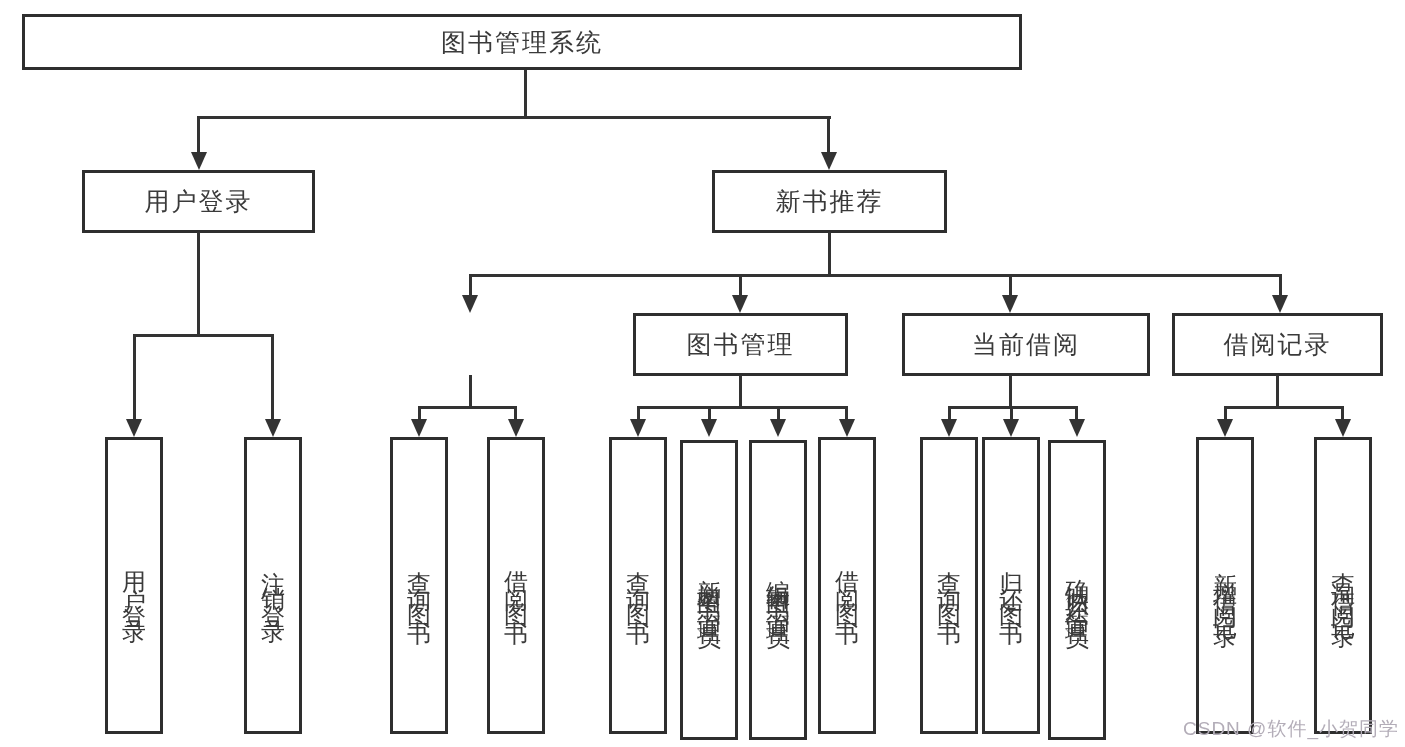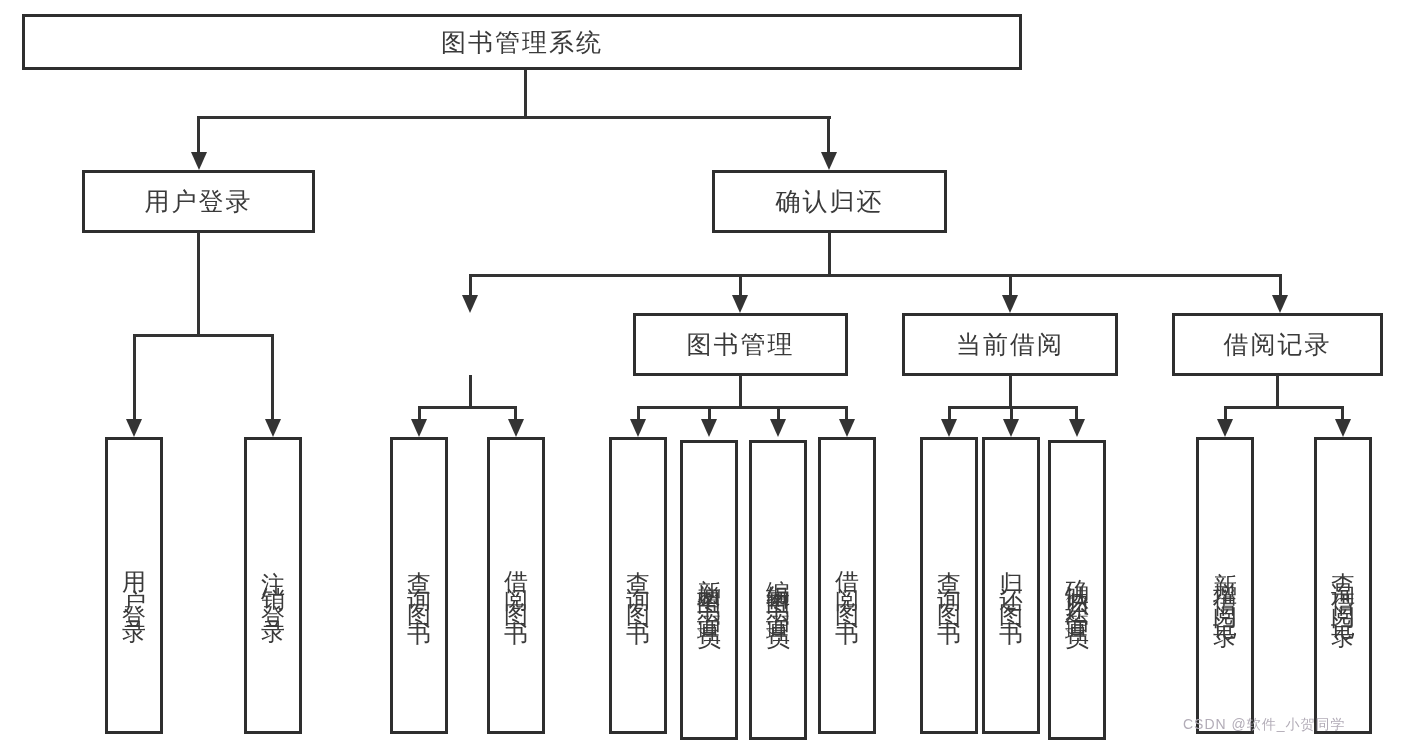--- a/index.html
+++ b/index.html
@@ -42,21 +42,21 @@
   .vl{position:absolute;width:3px;background:var(--line);}
   .arr{
     position:absolute;width:0;height:0;
     border-left:8px solid transparent;
     border-right:8px solid transparent;
     border-top:18px solid var(--line);
   }
   .watermark{
     position:absolute;
     left:1183px;top:716px;
-    font-size:14px;
+    font-size:19px;
     color:var(--watermark);
     letter-spacing:1px;
     z-index:5;
     white-space:nowrap;
   }
 </style>
 </head>
 <body>
 
 <div class="stage">
@@ -64,21 +64,21 @@
   <div class="box hbox" style="left:22px;top:14px;width:1000px;height:56px;">图书管理系统</div>
 
   <div class="vl" style="left:524px;top:70px;height:48px;"></div>
   <div class="hl" style="left:197px;top:116px;width:634px;"></div>
   <div class="vl" style="left:197px;top:116px;height:38px;"></div>
   <div class="arr" style="left:191px;top:152px;"></div>
   <div class="vl" style="left:827px;top:116px;height:38px;"></div>
   <div class="arr" style="left:821px;top:152px;"></div>
 
   <div class="box hbox" style="left:82px;top:170px;width:233px;height:63px;">用户登录</div>
-  <div class="box hbox" style="left:712px;top:170px;width:235px;height:63px;">确认归还</div>
+  <div class="box hbox" style="left:712px;top:170px;width:235px;height:63px;">新书推荐</div>
 
   <div class="vl" style="left:197px;top:232px;height:104px;"></div>
   <div class="hl" style="left:133px;top:334px;width:141px;"></div>
   <div class="vl" style="left:133px;top:334px;height:88px;"></div>
   <div class="arr" style="left:126px;top:419px;"></div>
   <div class="vl" style="left:271px;top:334px;height:88px;"></div>
   <div class="arr" style="left:265px;top:419px;"></div>
 
   <div class="box vbox sp4" style="left:105px;top:437px;width:58px;height:297px;">用户登录</div>
   <div class="box vbox sp4" style="left:244px;top:437px;width:58px;height:297px;">注销登录</div>
@@ -88,21 +88,21 @@
   <div class="vl" style="left:469px;top:274px;height:28px;"></div>
   <div class="arr" style="left:462px;top:295px;"></div>
   <div class="vl" style="left:739px;top:274px;height:28px;"></div>
   <div class="arr" style="left:732px;top:295px;"></div>
   <div class="vl" style="left:1009px;top:274px;height:28px;"></div>
   <div class="arr" style="left:1002px;top:295px;"></div>
   <div class="vl" style="left:1279px;top:274px;height:28px;"></div>
   <div class="arr" style="left:1272px;top:295px;"></div>
 
   <div class="box hbox" style="left:633px;top:313px;width:215px;height:63px;">图书管理</div>
-  <div class="box hbox" style="left:902px;top:313px;width:216px;height:63px;">当前借阅</div>
+  <div class="box hbox" style="left:902px;top:313px;width:248px;height:63px;">当前借阅</div>
   <div class="box hbox" style="left:1172px;top:313px;width:211px;height:63px;">借阅记录</div>
 
   <div class="vl" style="left:469px;top:375px;height:33px;"></div>
   <div class="hl" style="left:418px;top:406px;width:99px;"></div>
   <div class="vl" style="left:418px;top:406px;height:20px;"></div>
   <div class="arr" style="left:411px;top:419px;"></div>
   <div class="vl" style="left:514px;top:406px;height:20px;"></div>
   <div class="arr" style="left:508px;top:419px;"></div>
   <div class="box vbox sp4" style="left:390px;top:437px;width:58px;height:297px;">查询图书</div>
   <div class="box vbox sp4" style="left:487px;top:437px;width:58px;height:297px;">借阅图书</div>

